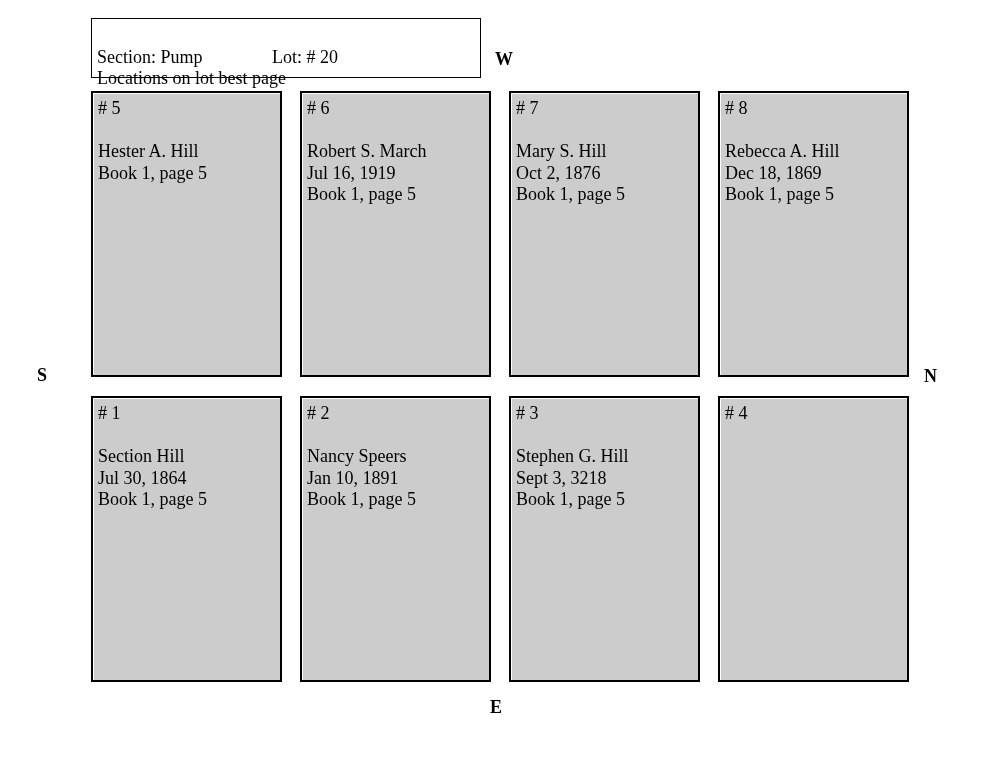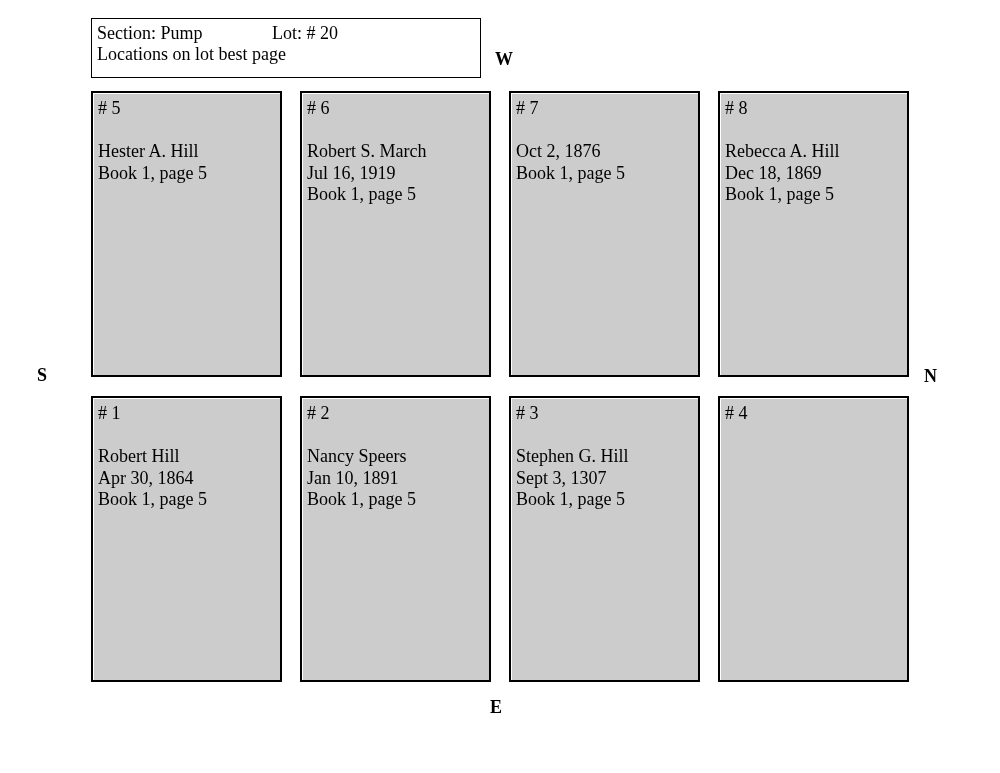--- a/index.html
+++ b/index.html
@@ -2,21 +2,21 @@
 <html><head>
 <meta charset="utf-8">
 <style>
   html, body { margin: 0; padding: 0; background: #ffffff; }
   body { width: 1000px; height: 773px; position: relative; overflow: hidden;
          font-family: "Liberation Serif", "DejaVu Serif", serif; color: #000; }
   .header-box { position: absolute; left: 91px; top: 18px; width: 390px; height: 60px;
                 border: 1px solid #000; box-sizing: border-box; padding: 4px 0 0 5px;
                 font-size: 18px; line-height: 21px; }
   .header-line1 span { display: inline-block; }
-  .section-label { width: 175px; }
+  .section-label { width: 175px; margin-top: 24px; }
   .compass { position: absolute; font-weight: bold; font-size: 18px; }
   .compass.w { left: 495px; top: 49px; }
   .compass.s { left: 37px; top: 365px; }
   .compass.n { left: 924px; top: 366px; }
   .compass.e { left: 490px; top: 697px; }
   .plot { position: absolute; width: 191px; height: 286px; background: #cccccc;
           border: 2px solid #000; box-sizing: border-box;
           box-shadow: inset 1px 1px 0 #fff;
           padding: 5px 0 0 5px; font-size: 18px; line-height: 21.5px; }
   .plot .num { margin-bottom: 21.5px; }
@@ -43,46 +43,47 @@
   <div>Book 1, page 5</div>
 </div>
 <div class="plot" style="left:300px; top:91px;">
   <div class="num"># 6</div>
   <div>Robert S. March</div>
   <div>Jul 16, 1919</div>
   <div>Book 1, page 5</div>
 </div>
 <div class="plot" style="left:509px; top:91px;">
   <div class="num"># 7</div>
+  <div>Mary S. Hill</div>
   <div>Oct 2, 1876</div>
   <div>Book 1, page 5</div>
 </div>
 <div class="plot" style="left:718px; top:91px;">
   <div class="num"># 8</div>
   <div>Rebecca A. Hill</div>
   <div>Dec 18, 1869</div>
   <div>Book 1, page 5</div>
 </div>
 
 <div class="plot" style="left:91px; top:396px;">
   <div class="num"># 1</div>
-  <div>Robert Hill</div>
-  <div>Apr 30, 1864</div>
+  <div>Section Hill</div>
+  <div>Jul 30, 1864</div>
   <div>Book 1, page 5</div>
 </div>
 <div class="plot" style="left:300px; top:396px;">
   <div class="num"># 2</div>
   <div>Nancy Speers</div>
   <div>Jan 10, 1891</div>
   <div>Book 1, page 5</div>
 </div>
 <div class="plot" style="left:509px; top:396px;">
   <div class="num"># 3</div>
   <div>Stephen G. Hill</div>
-  <div>Sept 3, 1307</div>
+  <div>Sept 3, 3218</div>
   <div>Book 1, page 5</div>
 </div>
 <div class="plot" style="left:718px; top:396px;">
   <div class="num"># 4</div>
   <div></div>
   <div></div>
   <div></div>
 </div>
 
 </body></html>

